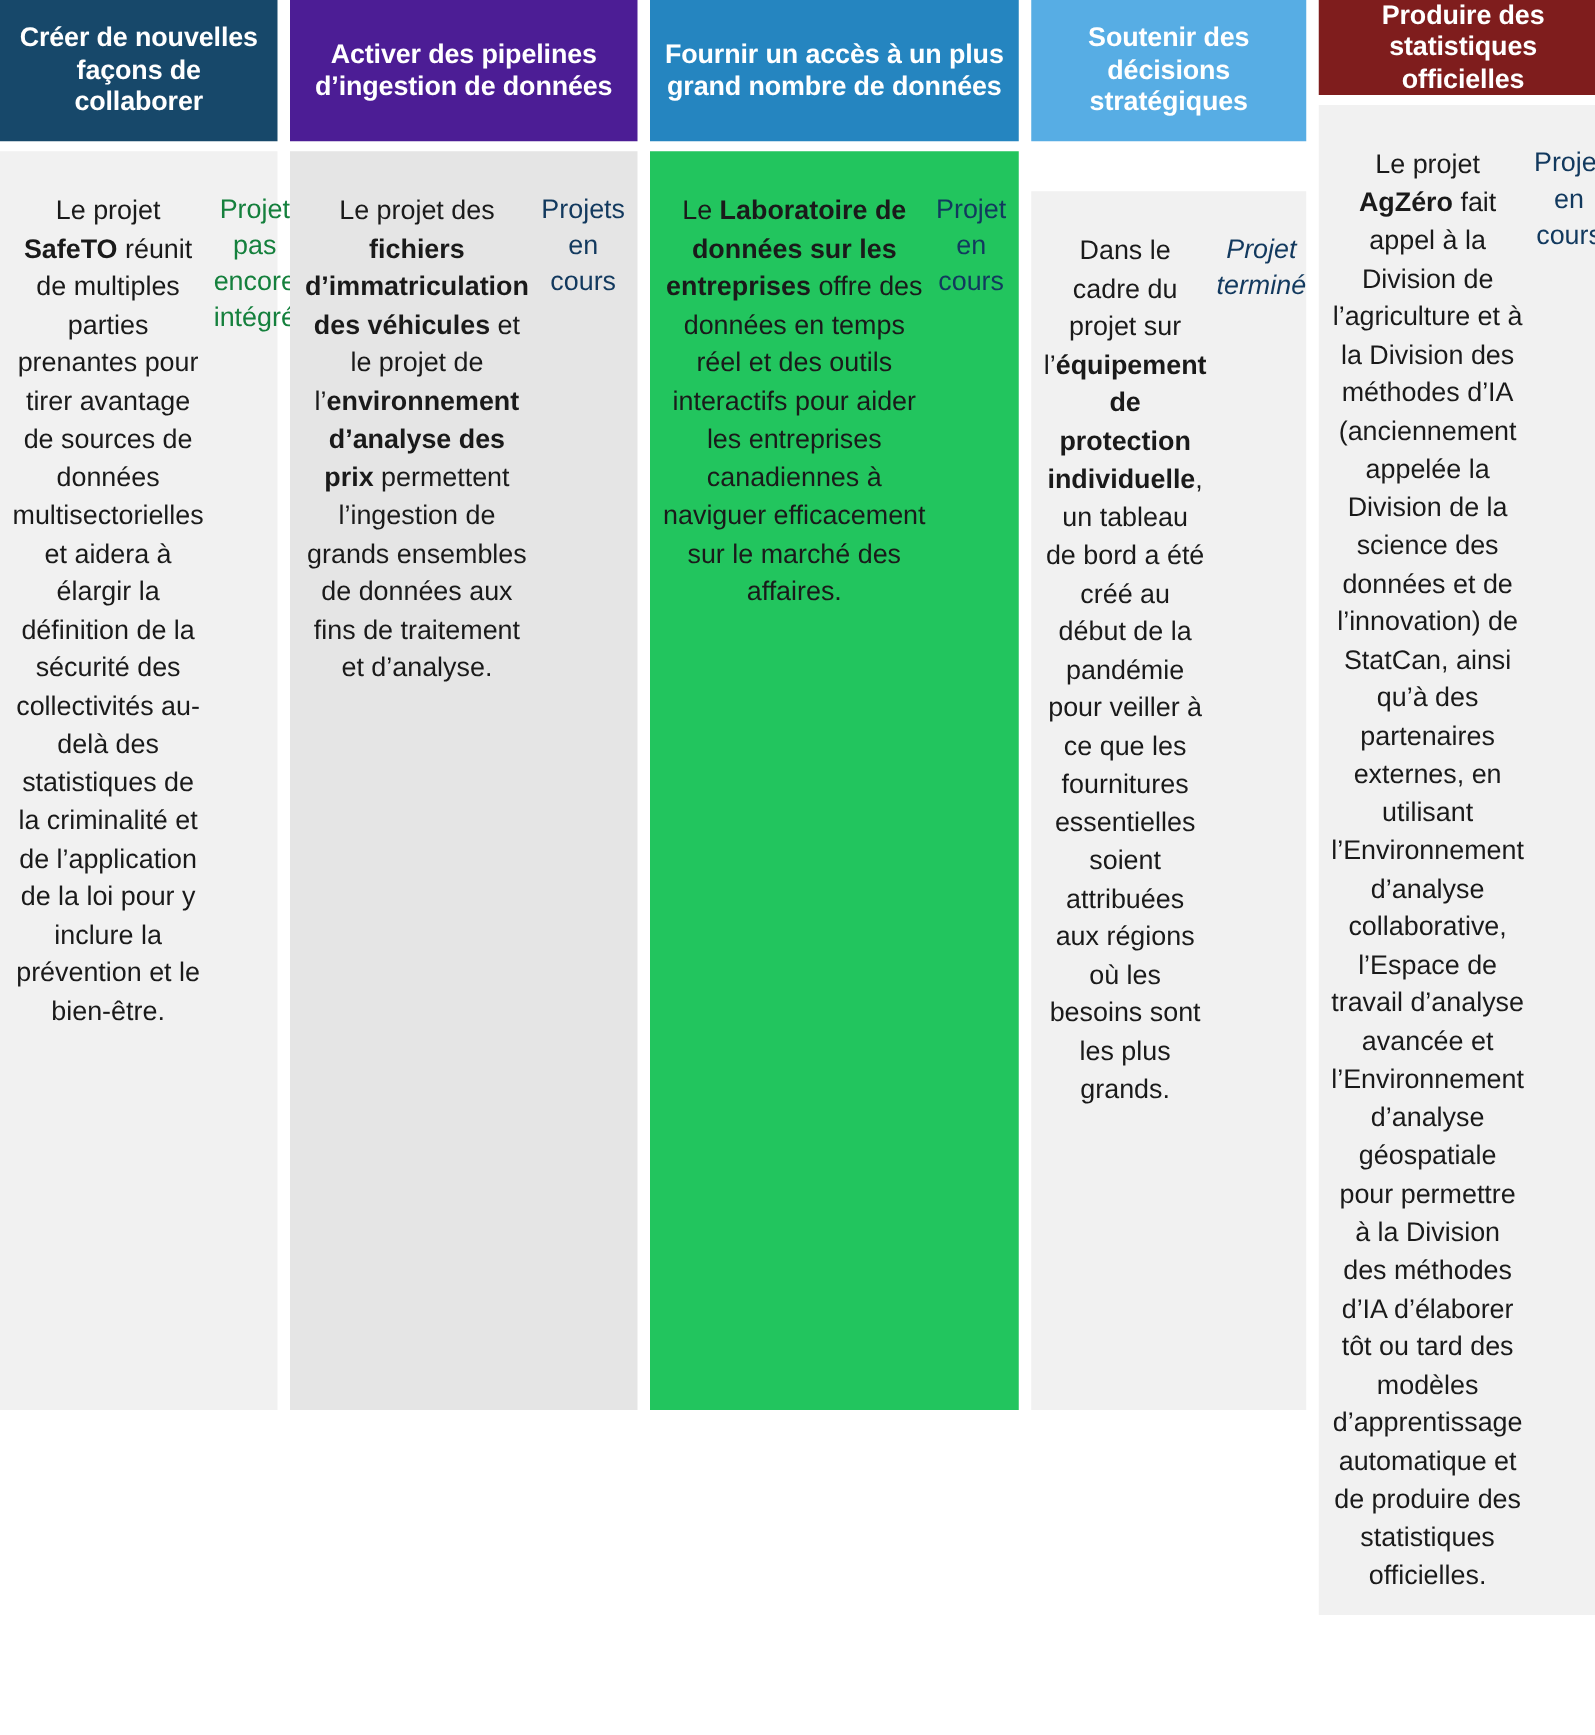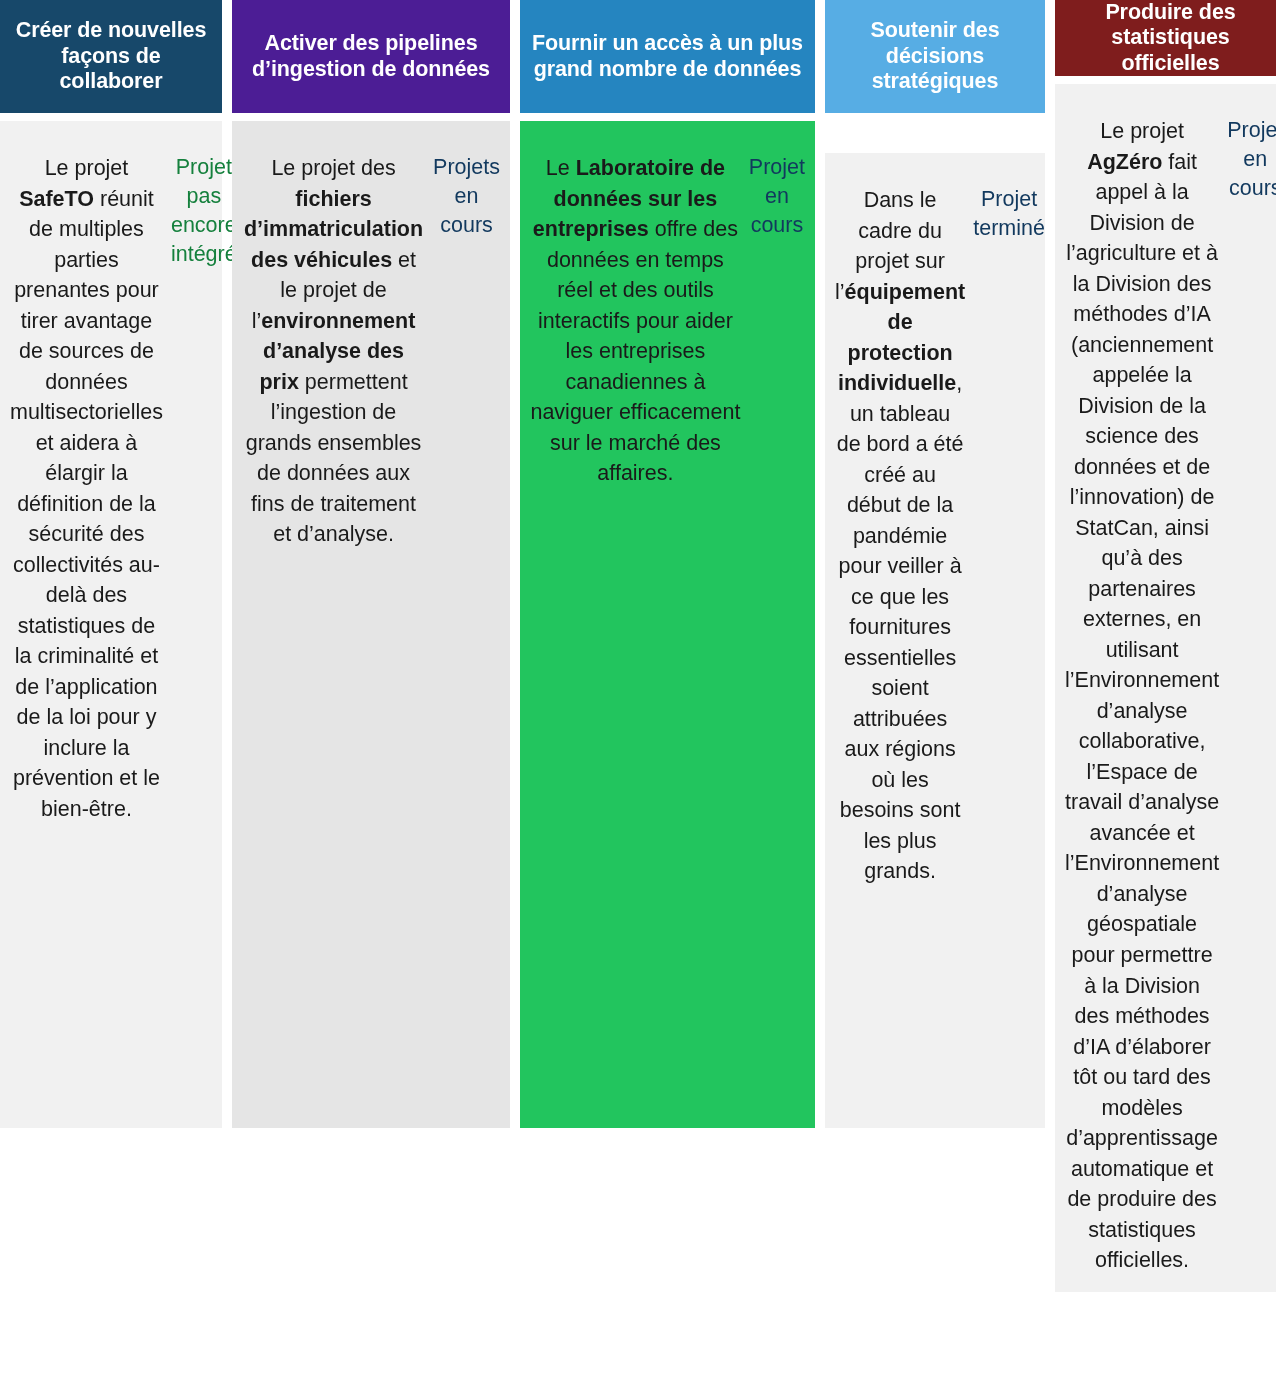--- a/index.html
+++ b/index.html
@@ -120,21 +120,21 @@
       <div class="status" style="color: rgb(18, 57, 94);">Projet en cours</div>
     </div>
   </div>
 
   <div class="col col-4">
     <div class="col-head hc-4" style="background: rgb(87, 173, 228);">
       <div class="col-head-inner">Soutenir des décisions stratégiques</div>
     </div>
     <div class="col-body" style="background: rgb(241, 241, 241);">
       <div class="desc">Dans le cadre du projet sur l’<b>équipement de protection individuelle</b>, un tableau de bord a été créé au début de la pandémie pour veiller à ce que les fournitures essentielles soient attribuées aux régions où les besoins sont les plus grands.</div>
-      <div class="status" style="color: rgb(18, 57, 94);">Projet terminé</div>
+      <div class="status" style="color: rgb(18, 57, 94); font-style: italic;">Projet terminé</div>
     </div>
   </div>
 
   <div class="col col-5">
     <div class="col-head hc-5" style="background: #7f1d1d; padding-left: 18px;">
       <div class="col-head-inner">Produire des statistiques officielles</div>
     </div>
     <div class="col-body" style="background: rgb(241, 241, 241);">
       <div class="desc">Le projet <b>AgZéro</b> fait appel à la Division de l’agriculture et à la Division des méthodes d’IA (anciennement appelée la Division de la science des données et de l’innovation) de StatCan, ainsi qu’à des partenaires externes, en utilisant l’Environnement d’analyse collaborative, l’Espace de travail d’analyse avancée et l’Environnement d’analyse géospatiale pour permettre à la Division des méthodes d’IA d’élaborer tôt ou tard des modèles d’apprentissage automatique et de produire des statistiques officielles.</div>
       <div class="status" style="color: rgb(18, 57, 94);">Projet en cours</div>

